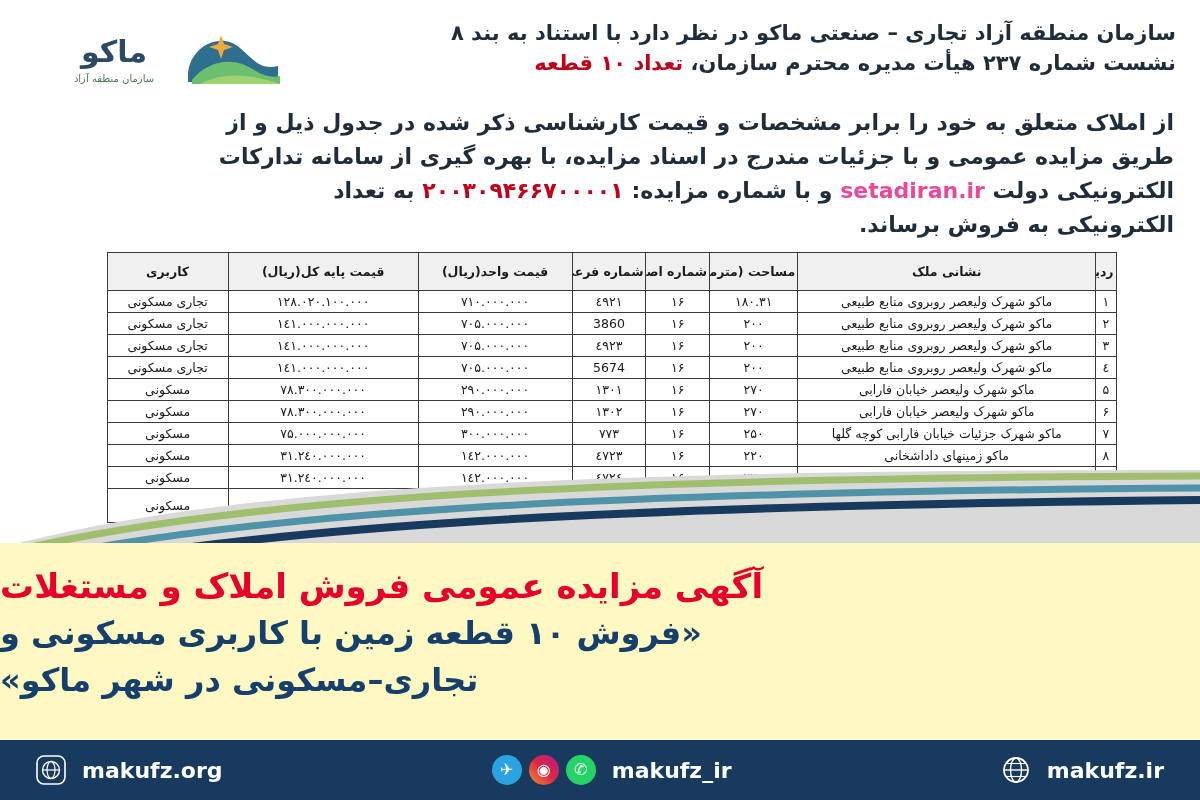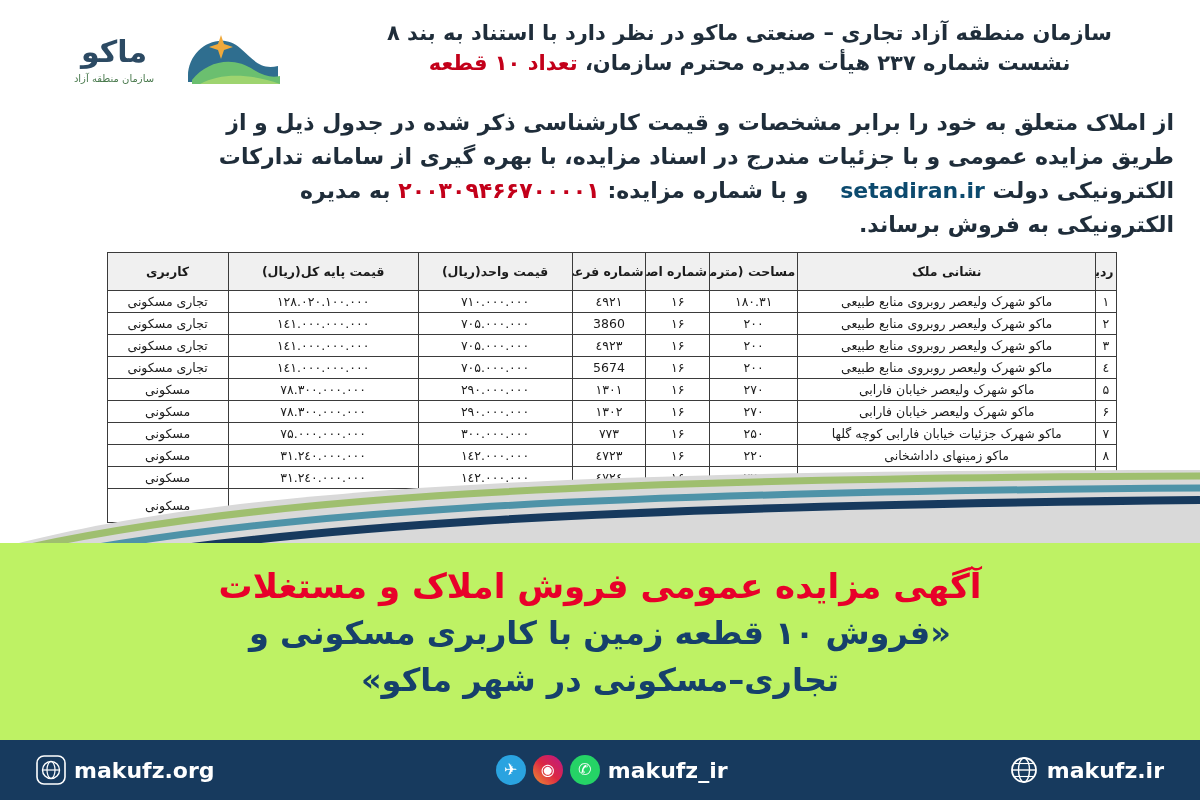--- a/index.html
+++ b/index.html
@@ -26,21 +26,21 @@
 
   .logo-block {
     width:270px; flex:0 0 270px;
     display:flex; align-items:center; justify-content:center;
     padding-top:6px;
   }
   .logo-svg { display:block; }
 
   .header-text {
     flex:1 1 auto;
-    text-align:center;
+    text-align:right;
     direction:rtl;
     padding-top:6px;
     padding-left:6px;
   }
   .hdr-line {
     font-size:21px;
     line-height:1.45;
     color:#1f2d3a;
     font-weight:bold;
     letter-spacing:0px;
@@ -48,21 +48,21 @@
   .hdr-red { color:#c3001a; font-weight:bold; }
 
   .body-text {
     direction:rtl; text-align:right;
     padding:2px 26px 0 26px;
     font-size:22px;
     line-height:1.55;
     color:#1f2d3a;
     font-weight:bold;
   }
-  .link-blue { color:#0c4a6e; font-weight:bold;margin-left:24px; }
+  .link-blue { color:#ec4899; font-weight:bold; }
   .num-red { color:#c3001a; font-weight:bold; letter-spacing:1px; }
 
   
   .table-wrap {
     margin:10px auto 0 auto;
     width:1010px;
     direction:rtl;
   }
   table.mtable {
     border-collapse:collapse;
@@ -100,23 +100,23 @@
 
   
   .wave {
     position:absolute; left:0; top:470px; width:1200px; height:110px;
     overflow:hidden;
   }
 
   
   .promo {
     position:absolute; left:0; top:543px; width:1200px; height:197px;
-    background:#bef264;
+    background:#fef9c3;
     direction:rtl;
-    text-align:center;
+    text-align:left;
     padding-top:22px;
   }
   .promo-title {
     color:#e8002a;
     font-size:34px;
     font-weight:bold;
     line-height:1.25;
     letter-spacing:-0.5px;
   }
   .promo-sub {
@@ -128,21 +128,21 @@
   }
 
   
   .footer {
     position:absolute; left:0; bottom:0; width:1200px; height:60px;
     background:#173a5e;
     display:flex; align-items:center; justify-content:space-between;
     padding:0 36px;
     direction:ltr;
   }
-  .f-item { display:flex; align-items:center; gap:8px; }
+  .f-item { display:flex; align-items:center; gap:16px; }
   .f-text { color:#ffffff; font-size:22px; font-weight:bold; }
   .soc { display:flex; align-items:center; gap:7px; }
   .circ {
     width:30px; height:30px; border-radius:50%;
     display:flex; align-items:center; justify-content:center;
   }
   .c-tg { background:#2aa3e0; }
   .c-ig { background:linear-gradient(45deg,#f09433,#dc2743,#bc1888); }
   .c-wa { background:#25d366; }
   .glyph { color:#fff; font-size:16px; line-height:1; }
@@ -179,21 +179,21 @@
   </div>
 
   <div class="body-text">
     <div>از املاک  متعلق به خود را برابر مشخصات و قیمت کارشناسی ذکر شده در جدول ذیل و از</div>
     <div>طریق مزایده عمومی و با جزئیات مندرج در اسناد مزایده، با بهره گیری از سامانه تدارکات</div>
     <div>
       <span>الکترونیکی دولت</span>
       <span class="link-blue">setadiran.ir</span>
       <span>و با شماره مزایده:</span>
       <span class="num-red">۲۰۰۳۰۹۴۶۶۷۰۰۰۰۱</span>
-      <span>به مدیره</span>
+      <span>به تعداد</span>
     </div>
     <div>الکترونیکی به فروش برساند.</div>
   </div>
 
   <div class="table-wrap">
     <table class="mtable">
       <thead>
         <tr>
           <th class="col-rank">ردیف</th>
           <th class="col-addr">نشانی ملک</th>

